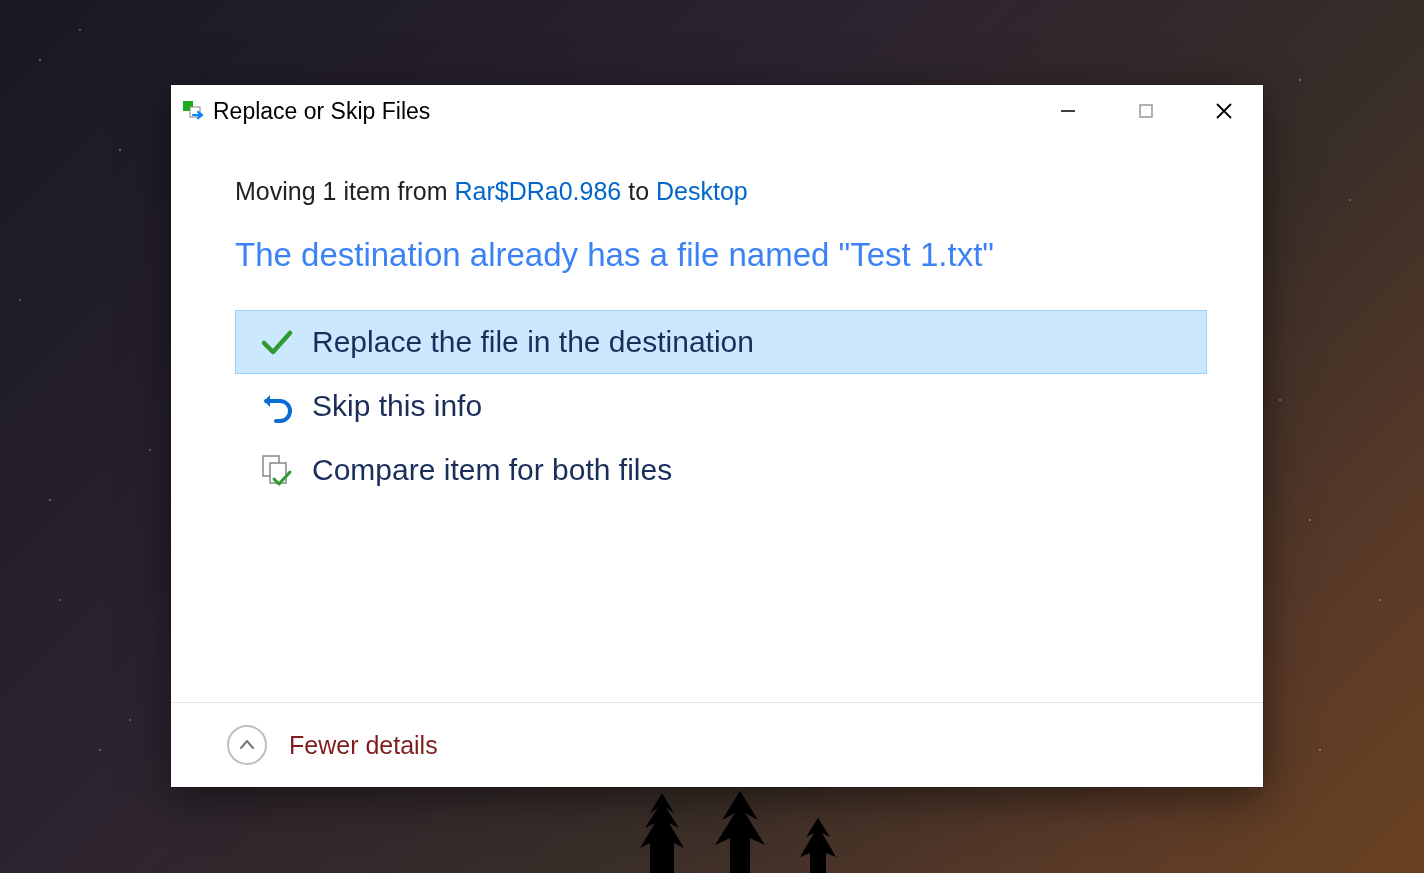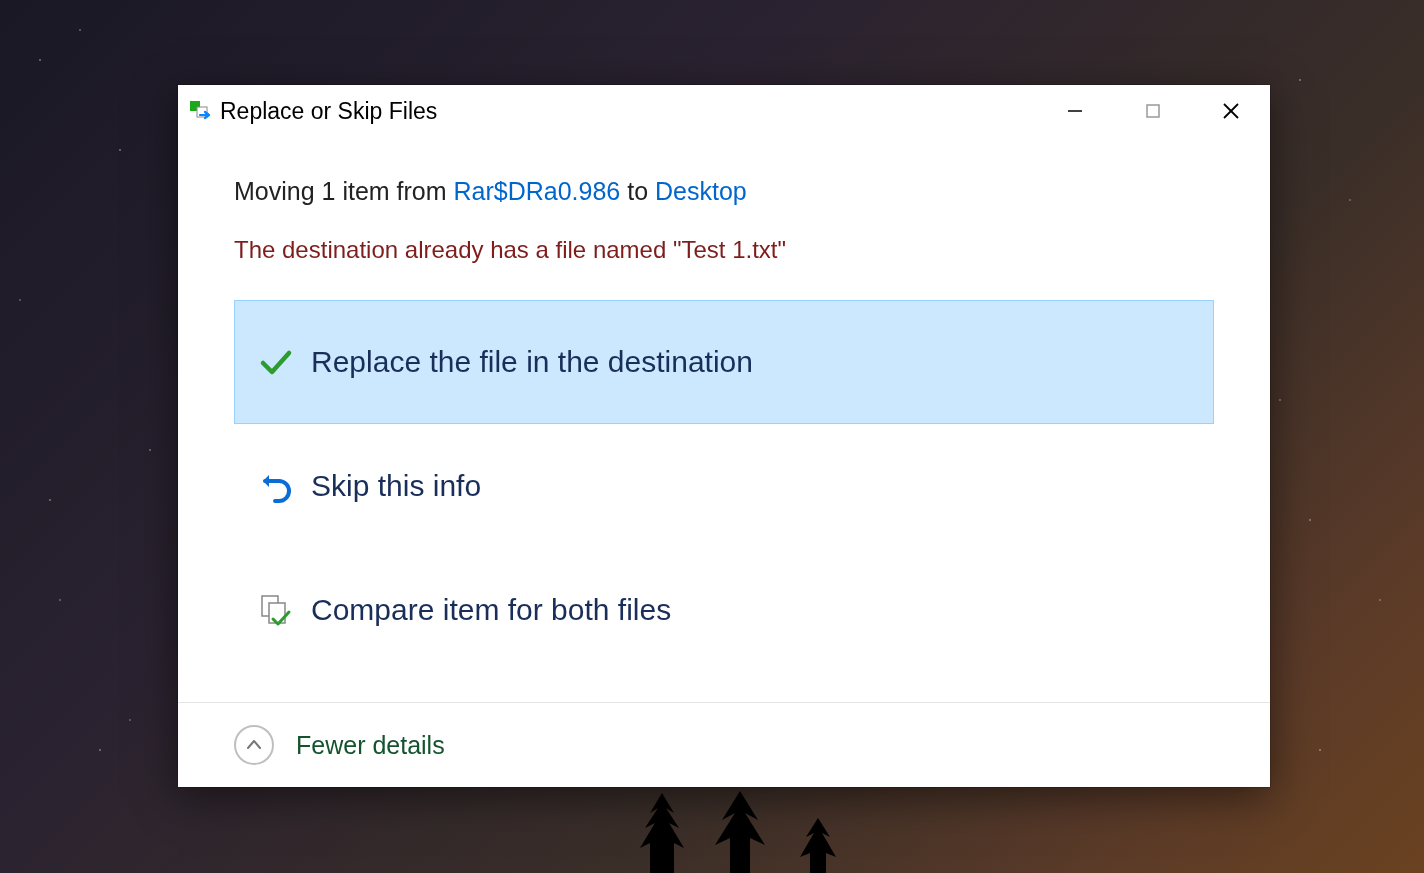--- a/index.html
+++ b/index.html
@@ -38,21 +38,21 @@
       left: 600px;
       bottom: 0;
       width: 350px;
       height: 90px;
       pointer-events: none;
     }
     .trees svg { width: 100%; height: 100%; }
 
     .dialog {
       position: absolute;
-      left: 178px;
+      left: 171px;
       top: 85px;
       width: 1092px;
       height: 702px;
       background: #ffffff;
       box-shadow: 0 0 0 1px rgba(0,0,0,0.15), 0 10px 40px rgba(0,0,0,0.5);
       display: flex;
       flex-direction: column;
     }
     .titlebar {
       height: 52px;
@@ -81,37 +81,38 @@
       justify-content: center;
       color: #000;
       cursor: pointer;
     }
 
     .content {
       flex: 1;
       padding: 40px 56px 0 56px;
       display: flex;
       flex-direction: column;
+      margin-left: 8px;
     }
     .moving-line {
       font-size: 25px;
       color: #222;
       margin-bottom: 30px;
     }
     .moving-line .link { color: #0066cc; }
     .conflict-message {
-      font-size: 24px;
-      color: #7f1d1d;
+      font-size: 33px;
+      color: #3b82f6;
       margin-bottom: 36px;
     }
 
     .options { display: flex; flex-direction: column; }
     .option {
       display: flex;
-      padding: 44px 24px;
+      padding: 14px 24px;
       cursor: pointer;
       border: 1px solid transparent;
       gap: 18px;
     }
     .option.selected {
       background: #cce8ff;
       border-color: #99d1ff;
     }
     .option-icon {
       width: 34px;
@@ -139,21 +140,21 @@
       border-radius: 50%;
       border: 2px solid #bfbfbf;
       display: flex;
       align-items: center;
       justify-content: center;
       color: #777;
       cursor: pointer;
     }
     .footer-label {
       font-size: 25px;
-      color: #14532d;
+      color: #7f1d1d;
     }
   </style>
 </head>
 <body>
 
 <div class="stars"></div>
 
 <div class="trees">
   <svg viewBox="0 0 350 90" preserveAspectRatio="none">
     <path fill="#000" d="M50 90 L50 60 L40 65 L55 40 L45 45 L58 25 L50 30 L62 10 L74 30 L66 25 L79 45 L69 40 L84 65 L74 60 L74 90 Z"></path>

